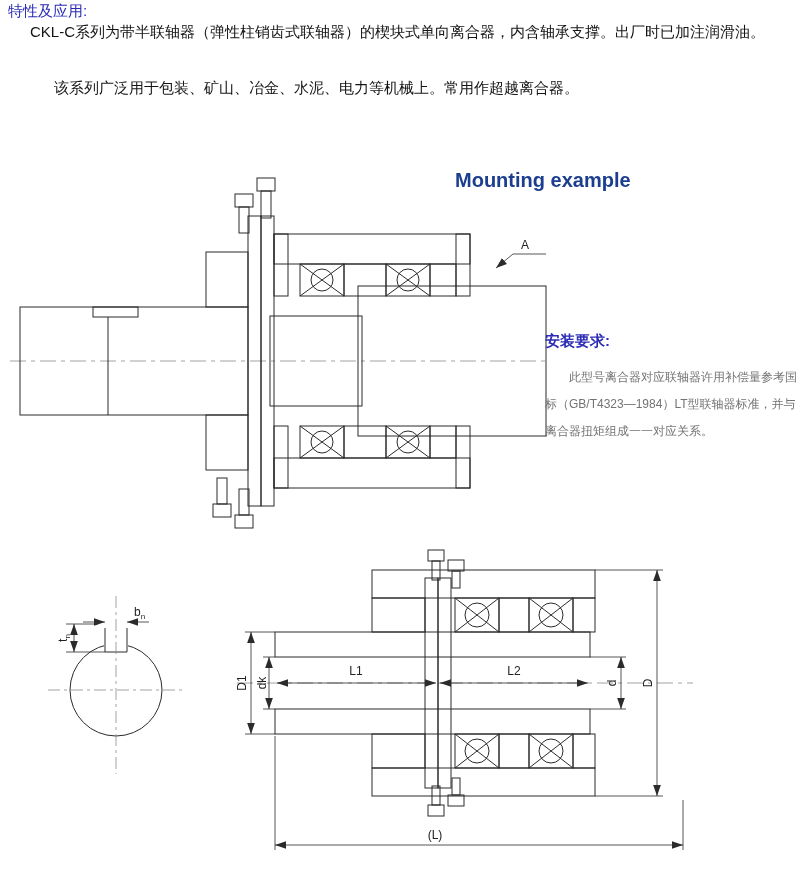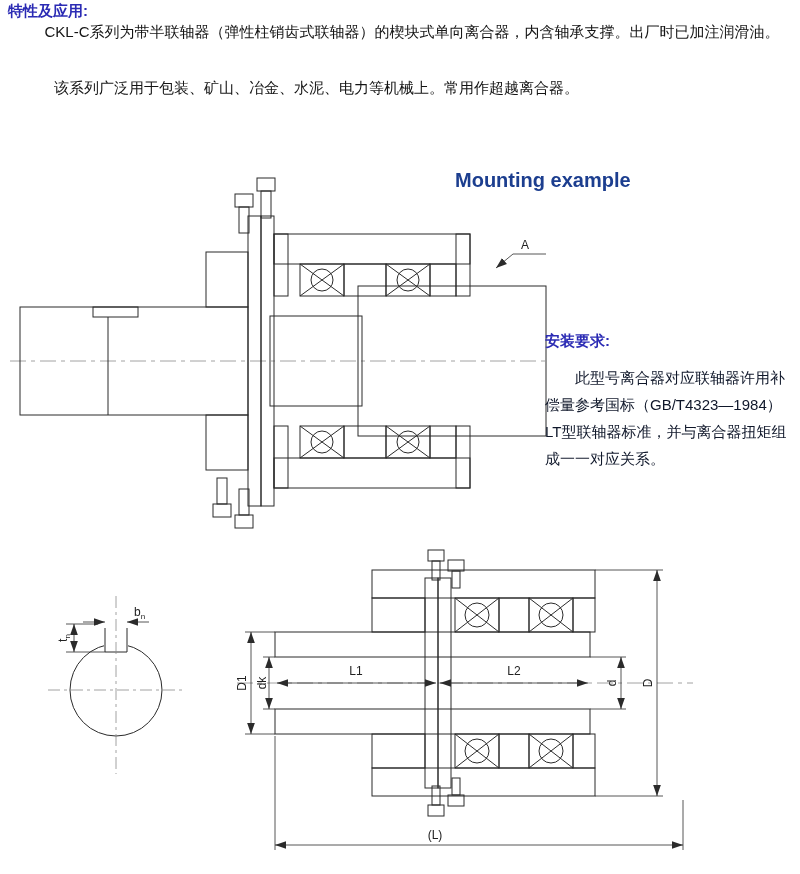--- a/index.html
+++ b/index.html
@@ -1,29 +1,29 @@
 <!DOCTYPE html>
 <html><head>
 <meta charset="utf-8">
 <style>
   * { margin:0; padding:0; box-sizing:border-box; }
   html,body { background:#ffffff; }
   body { font-family:"Liberation Sans","DejaVu Sans",sans-serif; }
   .page { position:relative; width:800px; height:874px; background:#ffffff; overflow:hidden; }
 
-  .intro-title { position:absolute; left:8px; top:2px; font-size:15px; font-weight:bold; color:#2b2bb4; }
+  .intro-title { position:absolute; left:8px; top:2px; font-size:15px; font-weight:normal; color:#2b2bb4; }
   .intro-p { position:absolute; left:30px; width:764px; font-size:15px; line-height:28px; color:#141414; }
-  #p1 { top:18px;text-align:center; } #p2 { top:46px; } #p3 { top:74px;margin-left:24px; }
+  #p1 { top:18px; } #p2 { top:46px; } #p3 { top:74px;margin-left:24px; }
 
   .h-zh { position:absolute; left:158px; top:132px; font-size:22px; font-weight:bold; color:#1c3e8f; letter-spacing:2px; }
   .h-en { position:absolute; left:455px; top:135px; font-size:20px; font-weight:bold; color:#1c3e8f;margin-top:34px; }
 
   .install { position:absolute; left:545px; top:332px; width:252px; }
   .install-title { font-size:15px; font-weight:bold; color:#2b2bb4; margin-bottom:13px; }
-  .install-p { font-size:15px; line-height:27px; color:#0f172a; text-indent:2em; }
+  .install-p { font-size:12px; line-height:27px; color:#737373; text-indent:2em; }
 
   svg { position:absolute; }
   #fig1 { left:8px;  top:164px; }
   #fig2 { left:225px; top:548px; }
   #fig3 { left:38px; top:590px; }
 
   .ln  { stroke:#2b2b2b; stroke-width:1; fill:none; }
   .cl  { stroke:#8a8a8a; stroke-width:0.8; fill:none; }
   .dim { stroke:#2b2b2b; stroke-width:0.8; fill:none; }
   .dtext { font-size:12px; fill:#222222; font-family:"Liberation Sans","DejaVu Sans",sans-serif; }

